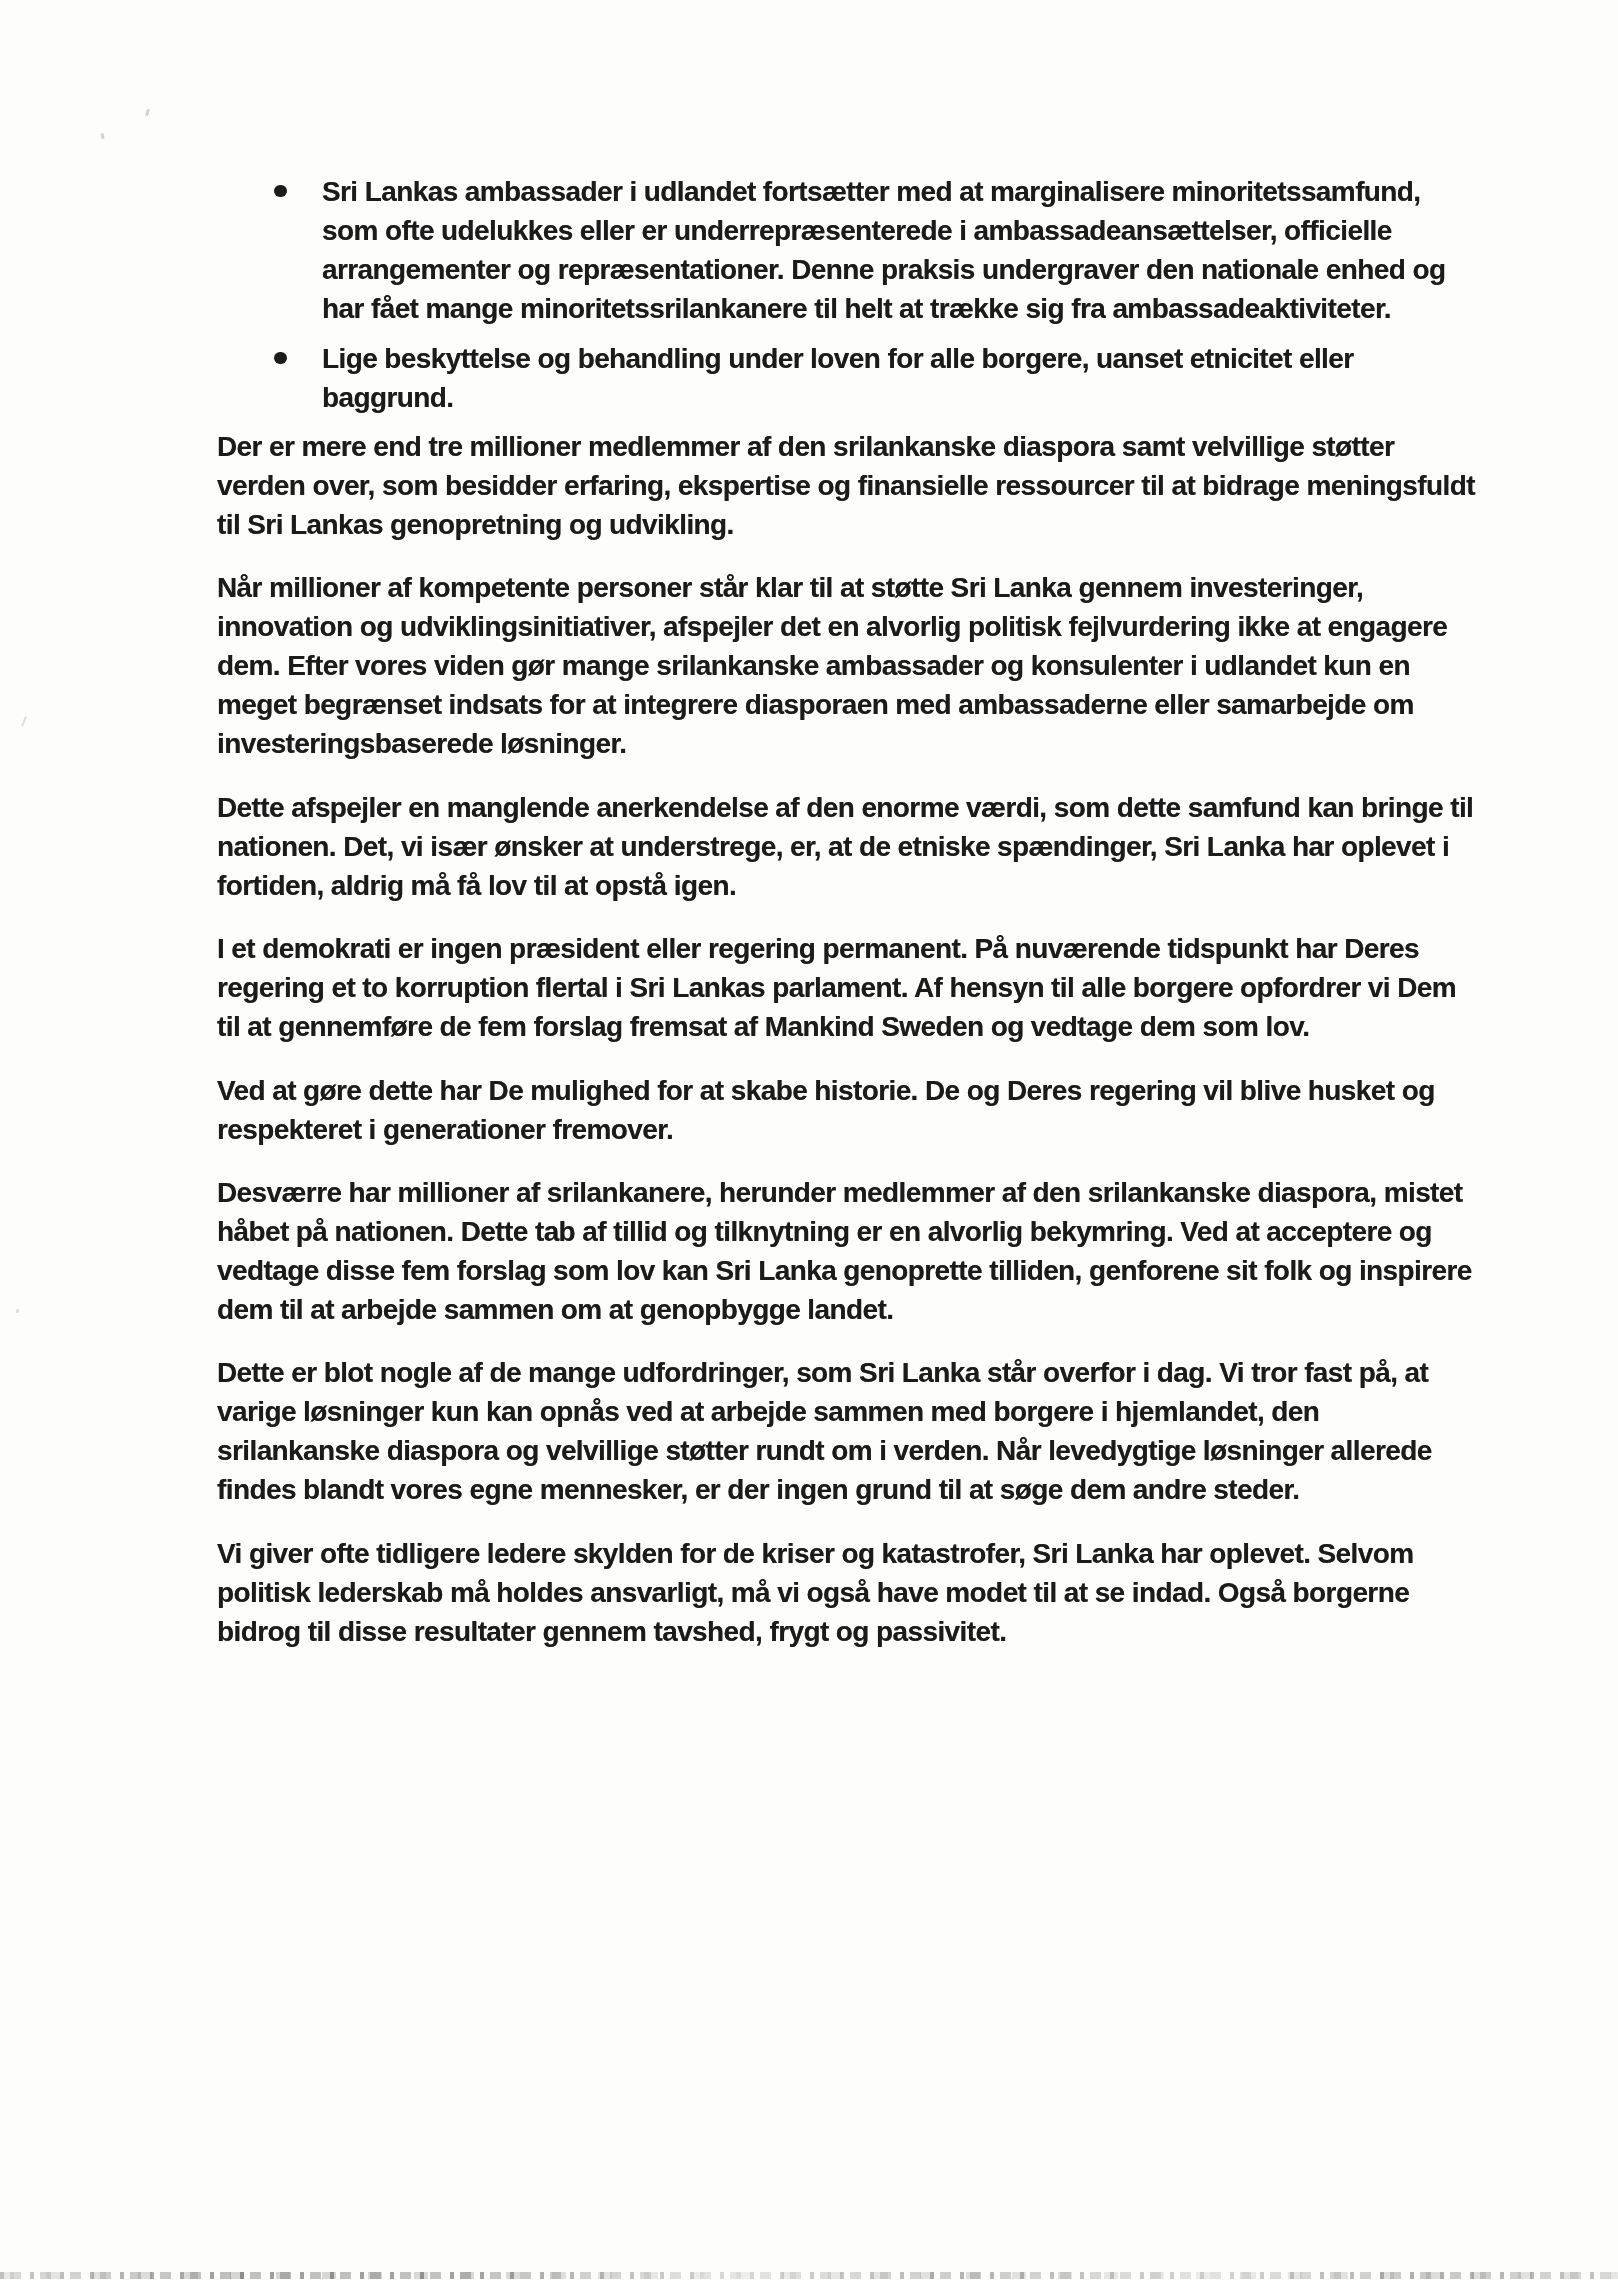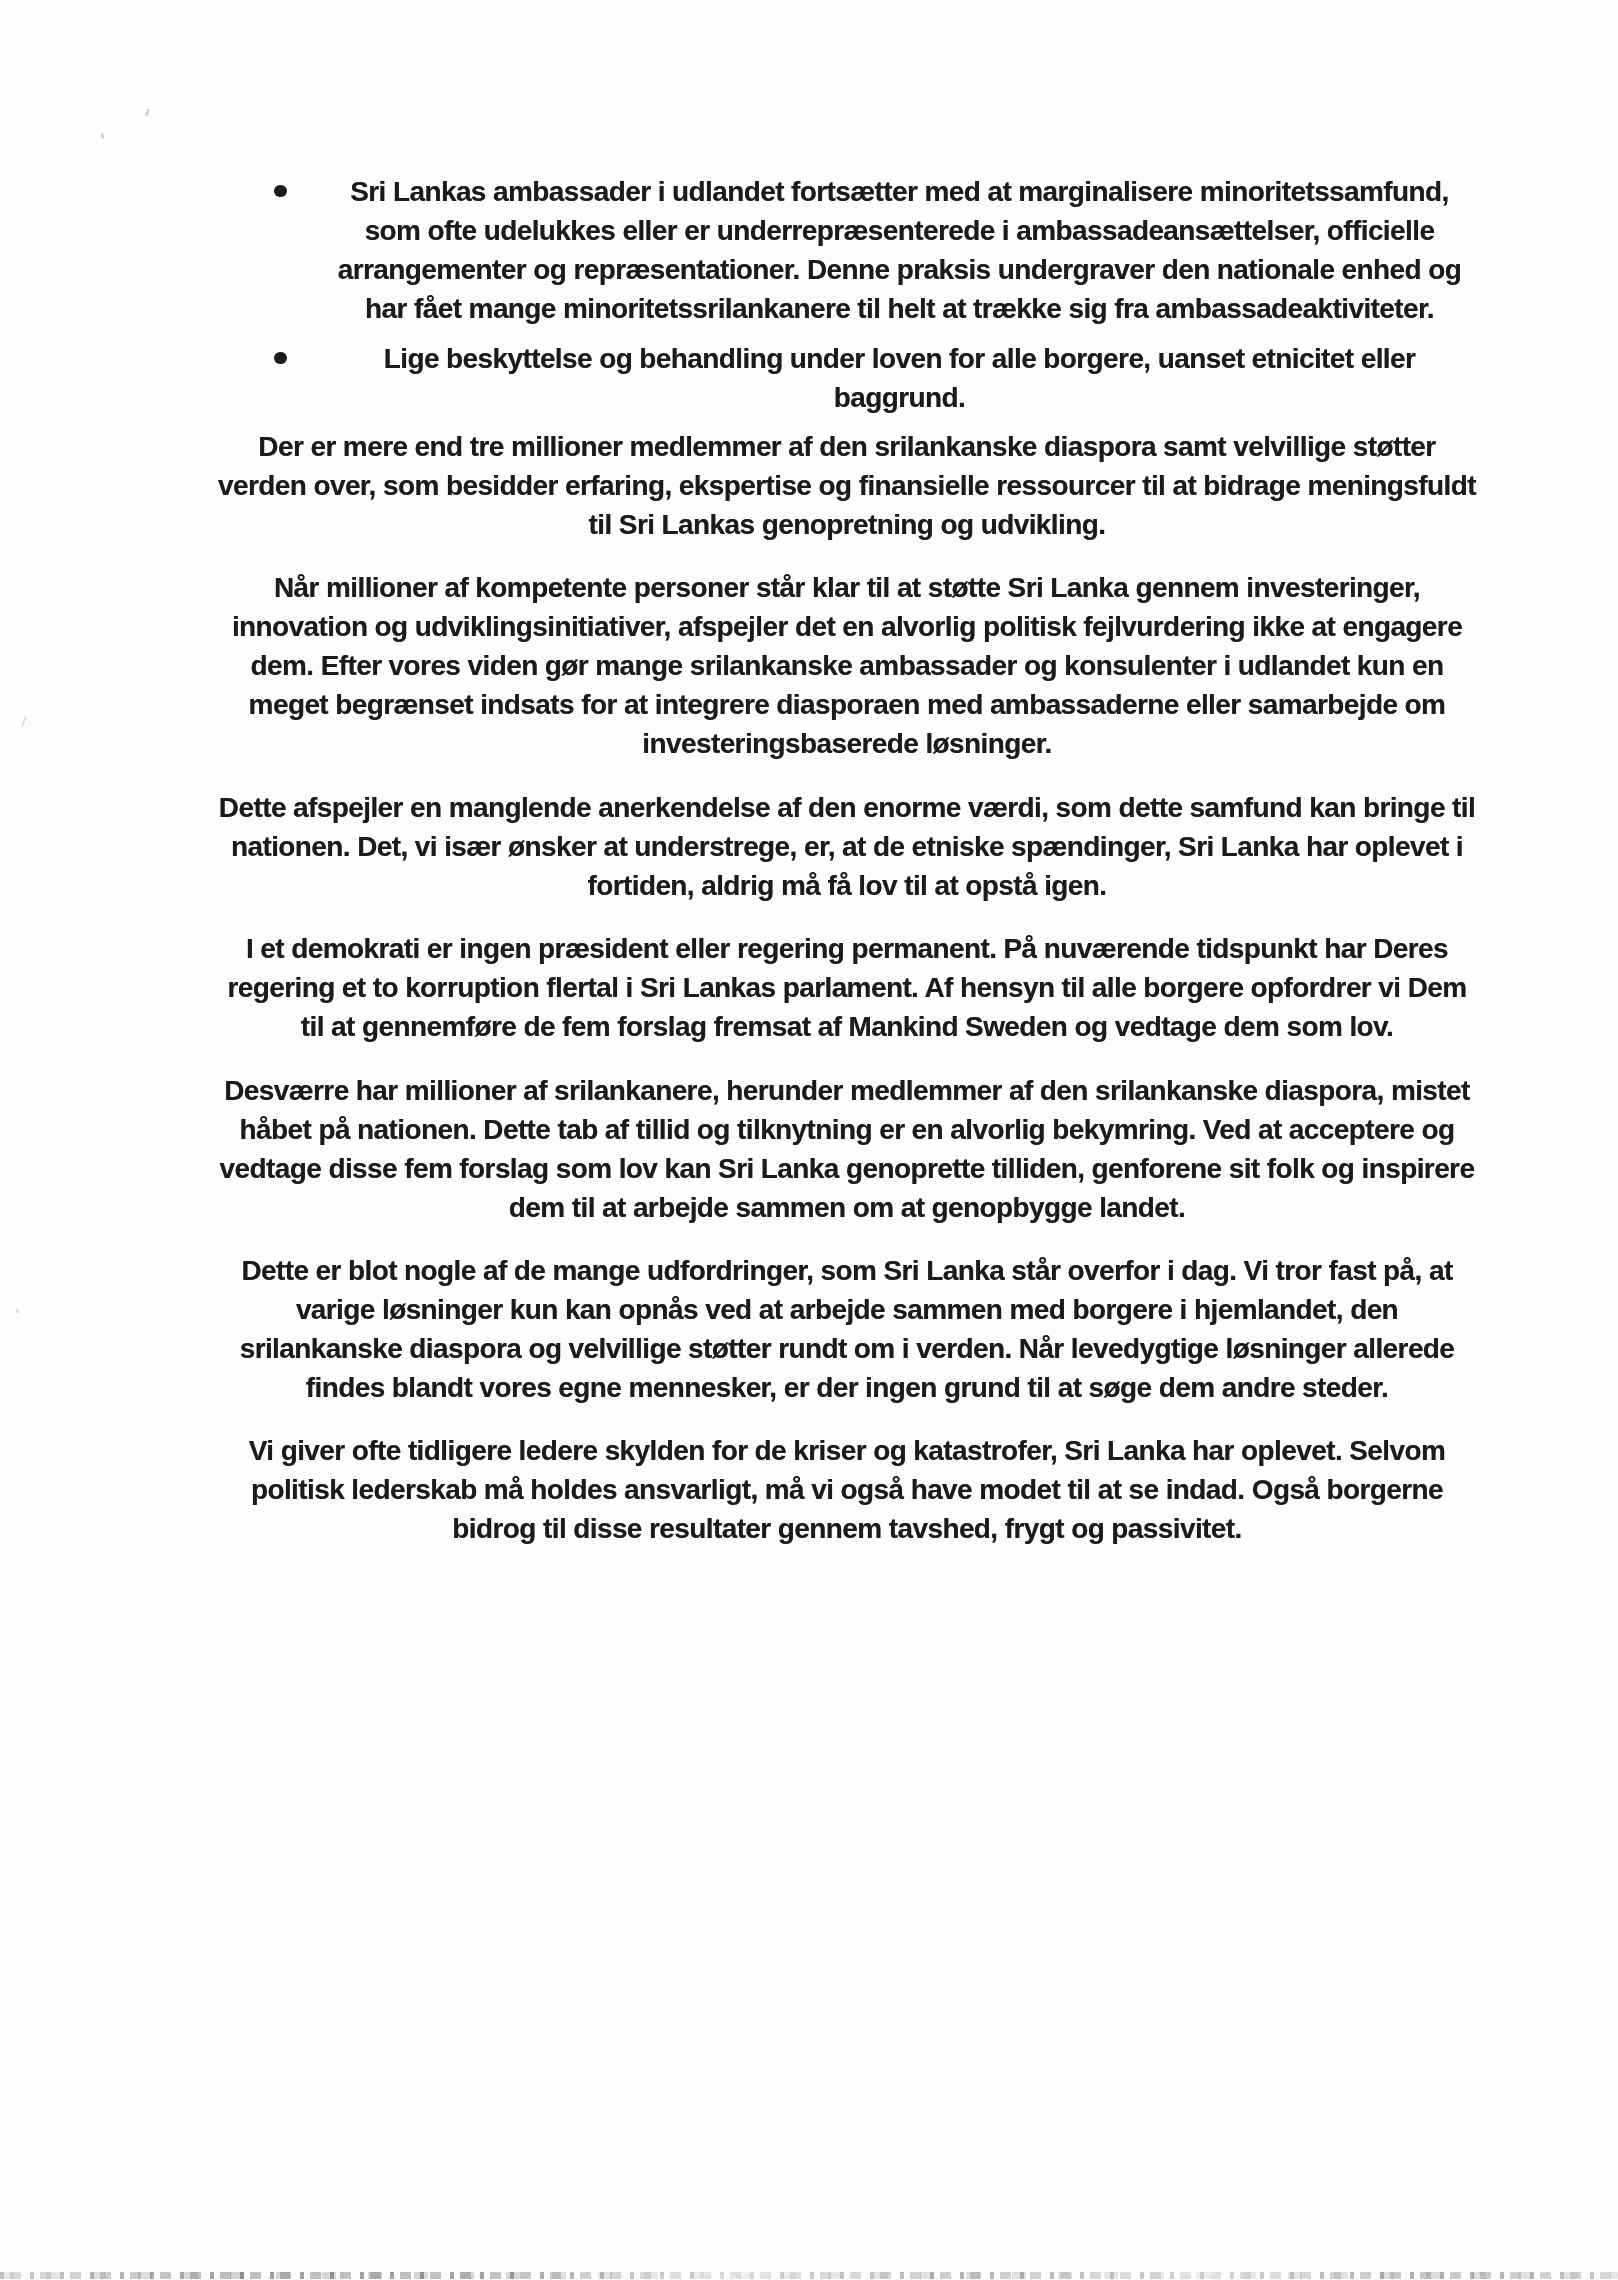--- a/index.html
+++ b/index.html
@@ -19,21 +19,20 @@
   }
   .content {
     position: absolute;
     left: 217px;
     top: 172px;
     width: 1260px;
     font-size: 28px;
     line-height: 39px;
     letter-spacing: -0.6px;
     text-shadow: 0 0 0.5px rgba(20,20,20,0.55);
-    text-align: center;
   }
   ul.bullets {
     list-style: none;
     margin: 0;
     padding: 0;
   }
   li.bullet-item {
     position: relative;
     padding-left: 105px;
     margin: 0;
@@ -113,20 +112,21 @@
       <li class="bullet-item">
         <span class="bullet-dot"></span>
         <span>Lige beskyttelse og behandling under loven for alle borgere, uanset etnicitet eller baggrund.</span>
       </li>
     </ul>
 
     <p class="para first-after-list">Der er mere end tre millioner medlemmer af den srilankanske diaspora samt velvillige støtter verden over, som besidder erfaring, ekspertise og finansielle ressourcer til at bidrage meningsfuldt til Sri Lankas genopretning og udvikling.</p>
     <p class="para">Når millioner af kompetente personer står klar til at støtte Sri Lanka gennem investeringer, innovation og udviklingsinitiativer, afspejler det en alvorlig politisk fejlvurdering ikke at engagere dem. Efter vores viden gør mange srilankanske ambassader og konsulenter i udlandet kun en meget begrænset indsats for at integrere diasporaen med ambassaderne eller samarbejde om investeringsbaserede løsninger.</p>
     <p class="para">Dette afspejler en manglende anerkendelse af den enorme værdi, som dette samfund kan bringe til nationen. Det, vi især ønsker at understrege, er, at de etniske spændinger, Sri Lanka har oplevet i fortiden, aldrig må få lov til at opstå igen.</p>
     <p class="para">I et demokrati er ingen præsident eller regering permanent. På nuværende tidspunkt har Deres regering et to korruption flertal i Sri Lankas parlament. Af hensyn til alle borgere opfordrer vi Dem til at gennemføre de fem forslag fremsat af Mankind Sweden og vedtage dem som lov.</p>
+    <p class="para">Ved at gøre dette har De mulighed for at skabe historie. De og Deres regering vil blive husket og respekteret i generationer fremover.</p>
     <p class="para">Desværre har millioner af srilankanere, herunder medlemmer af den srilankanske diaspora, mistet håbet på nationen. Dette tab af tillid og tilknytning er en alvorlig bekymring. Ved at acceptere og vedtage disse fem forslag som lov kan Sri Lanka genoprette tilliden, genforene sit folk og inspirere dem til at arbejde sammen om at genopbygge landet.</p>
     <p class="para">Dette er blot nogle af de mange udfordringer, som Sri Lanka står overfor i dag. Vi tror fast på, at varige løsninger kun kan opnås ved at arbejde sammen med borgere i hjemlandet, den srilankanske diaspora og velvillige støtter rundt om i verden. Når levedygtige løsninger allerede findes blandt vores egne mennesker, er der ingen grund til at søge dem andre steder.</p>
     <p class="para">Vi giver ofte tidligere ledere skylden for de kriser og katastrofer, Sri Lanka har oplevet. Selvom politisk lederskab må holdes ansvarligt, må vi også have modet til at se indad. Også borgerne bidrog til disse resultater gennem tavshed, frygt og passivitet.</p>
 
   </div>
 
   <div class="edge-artifact"></div>
 
 </div>
 

